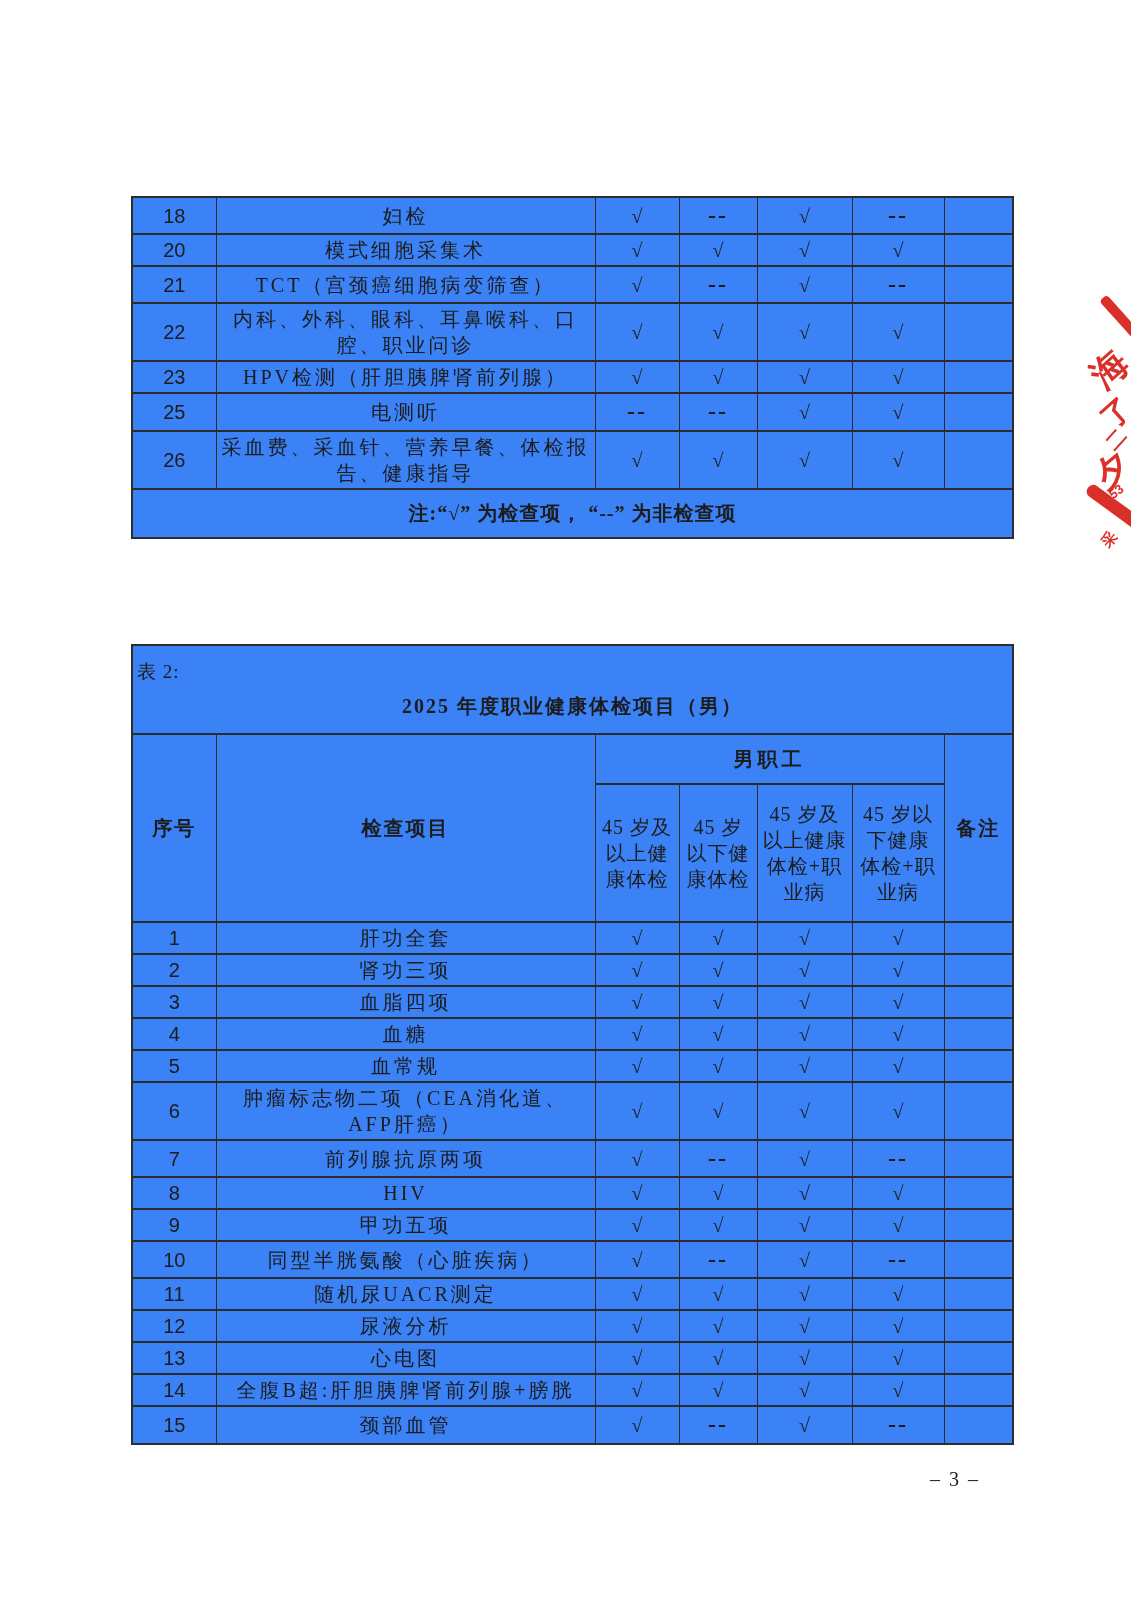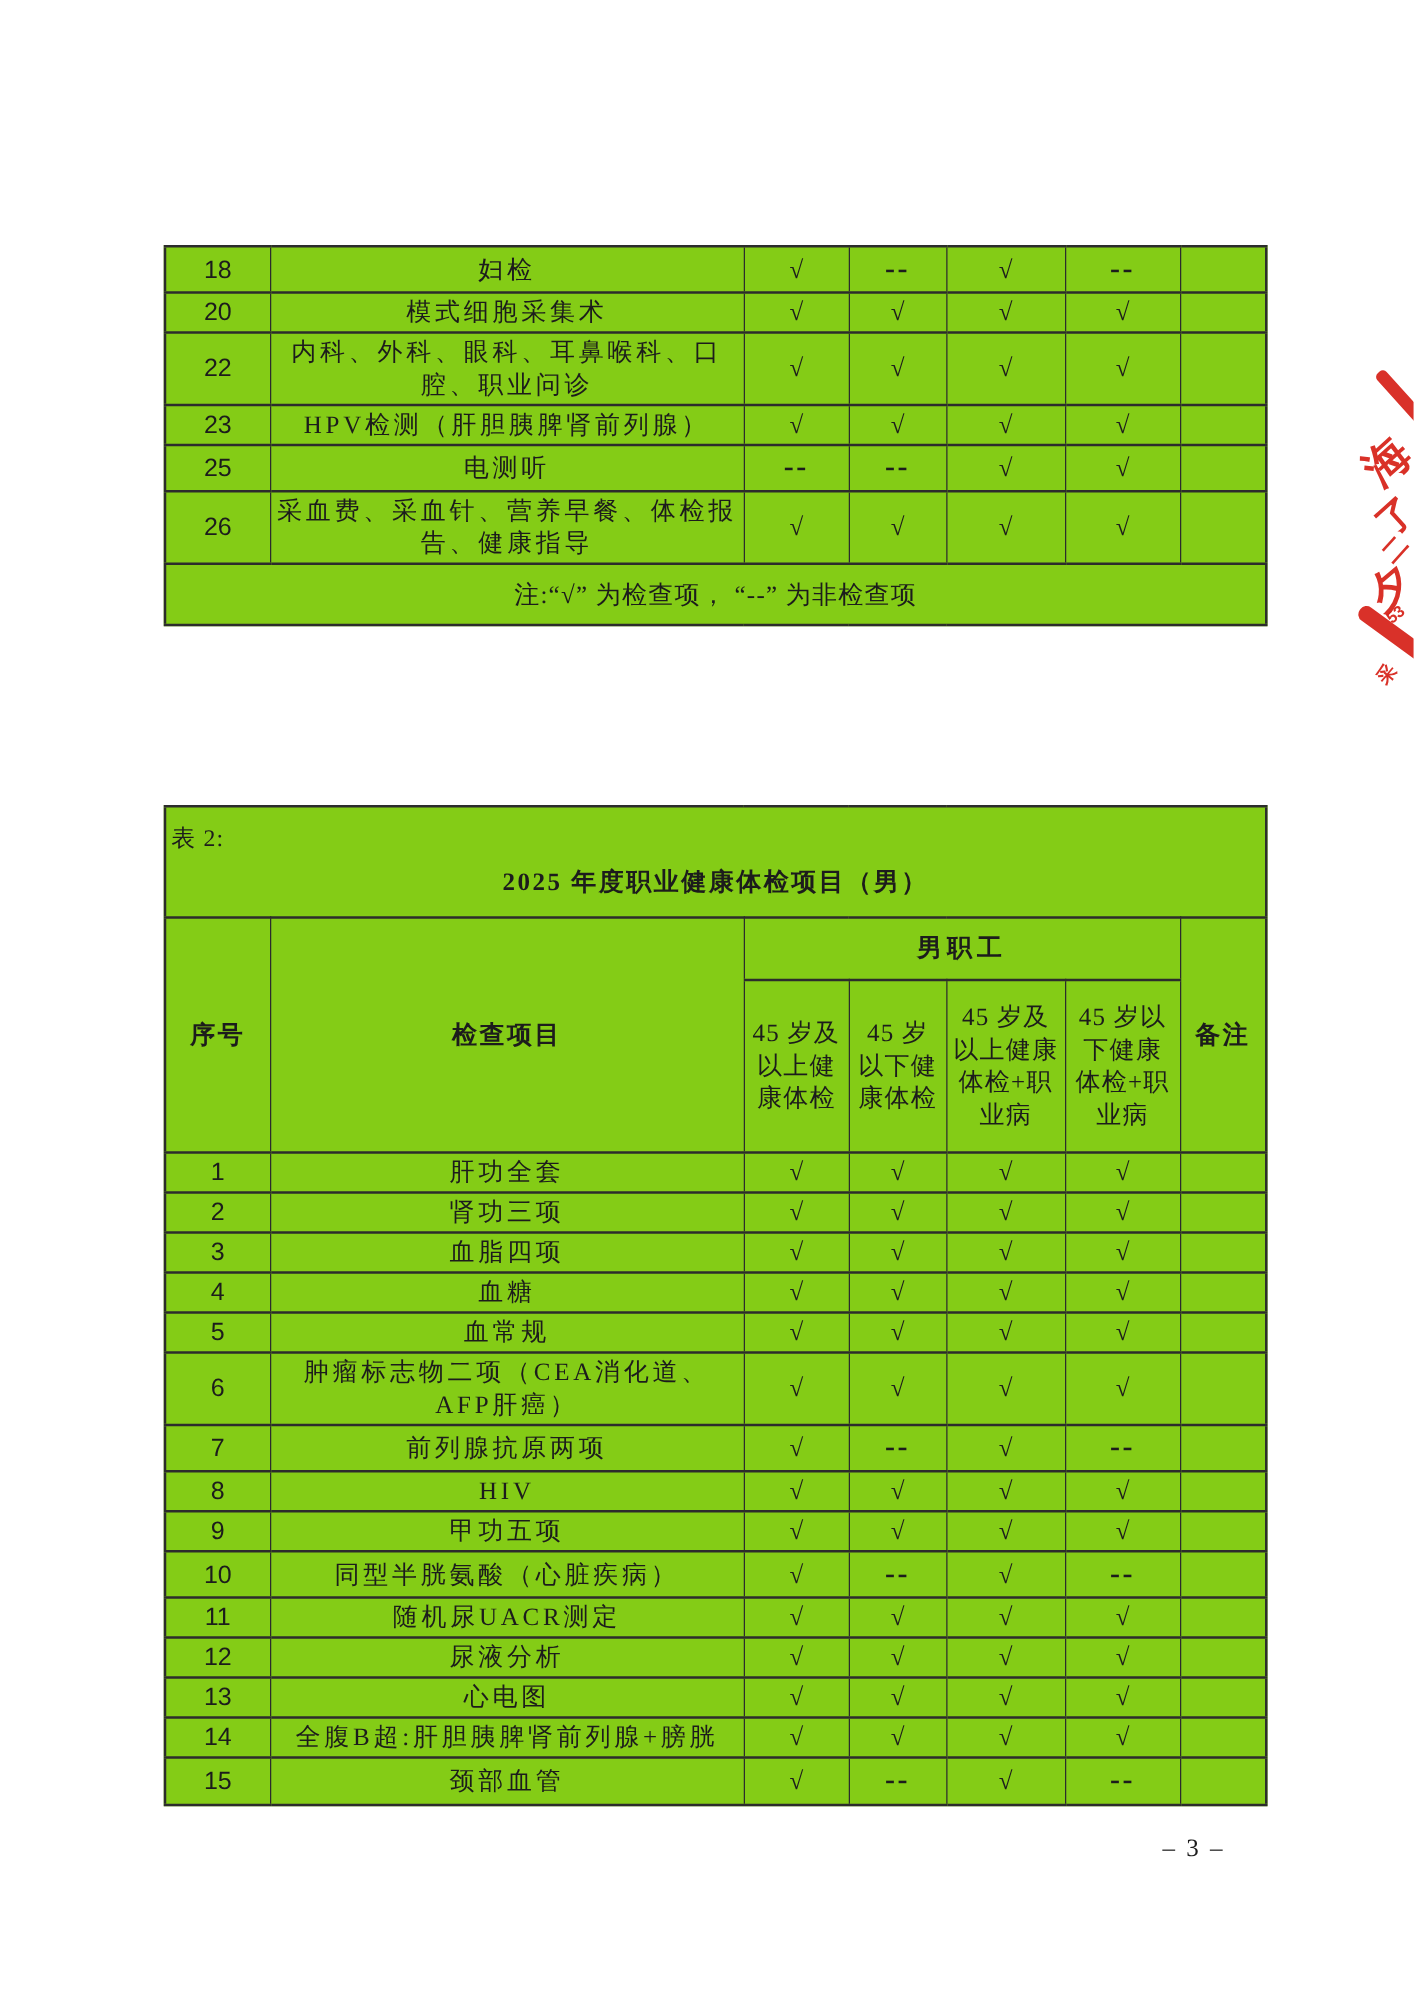--- a/index.html
+++ b/index.html
@@ -3,37 +3,37 @@
 <meta charset="utf-8">
 <style>
   html,body { margin:0; padding:0; background:#ffffff; }
   .page {
     position:relative; width:1131px; height:1600px; background:#ffffff;
     overflow:hidden; color:#1c1c1c;
     font-family:"Liberation Serif","DejaVu Serif",serif;
   }
   table.doc {
     position:absolute; left:131px; border-collapse:collapse; table-layout:fixed;
-    background:#84cc16;
+    background:#3b82f6;
   }
   #table1 { top:196px; width:881px; }
   #table2 { top:644px; width:881px; }
   table.doc td {
     border:2px solid #2c2c2c; border-left-width:1px; border-right-width:1px;
     padding:2px 4px; text-align:center; vertical-align:middle;
     font-size:20px; line-height:1.3; overflow:hidden;
   }
   table.doc { border:2px solid #2c2c2c; }
   tr.data-row { height:32px; }
   td.c-no { font-family:"Liberation Sans","DejaVu Sans",sans-serif; font-size:20px; }
   td.c-item { letter-spacing:3px; padding:3px 4px; }
   td.c-chk { font-size:24px; }
   td.c-chk.dash { font-size:24px; letter-spacing:2px; font-weight:600; }
   td.note-cell {
-    text-align:left; font-weight:400; font-size:21px; height:43px;
+    text-align:left; font-weight:700; font-size:21px; height:43px;
     padding:4px 8px; letter-spacing:1px;margin-top:36px;
   }
   td.title-cell { height:83px; padding:4px 6px; vertical-align:top; }
   .tbl-label { text-align:left; font-size:19px; letter-spacing:1px; }
   .tbl-title {
     text-align:center; font-size:20px; font-weight:700; letter-spacing:2px;
     margin-top:8px;
   }
   td.hdr { font-size:20px; letter-spacing:2px;font-weight:bold; }
   td.grp { height:44px; letter-spacing:4px; }
@@ -86,20 +86,29 @@
           <td class="c-chk dash">--</td>
           <td class="c-rem"></td>
         </tr>
         <tr class="data-row">
           <td class="c-no">20</td>
           <td class="c-item">模式细胞采集术</td>
           <td class="c-chk">√</td>
           <td class="c-chk">√</td>
           <td class="c-chk">√</td>
           <td class="c-chk">√</td>
+          <td class="c-rem"></td>
+        </tr>
+        <tr class="data-row">
+          <td class="c-no">21</td>
+          <td class="c-item">TCT（宫颈癌细胞病变筛查）</td>
+          <td class="c-chk">√</td>
+          <td class="c-chk dash">--</td>
+          <td class="c-chk">√</td>
+          <td class="c-chk dash">--</td>
           <td class="c-rem"></td>
         </tr>
         <tr class="data-row">
           <td class="c-no">22</td>
           <td class="c-item">内科、外科、眼科、耳鼻喉科、口腔、职业问诊</td>
           <td class="c-chk">√</td>
           <td class="c-chk">√</td>
           <td class="c-chk">√</td>
           <td class="c-chk">√</td>
           <td class="c-rem"></td>

